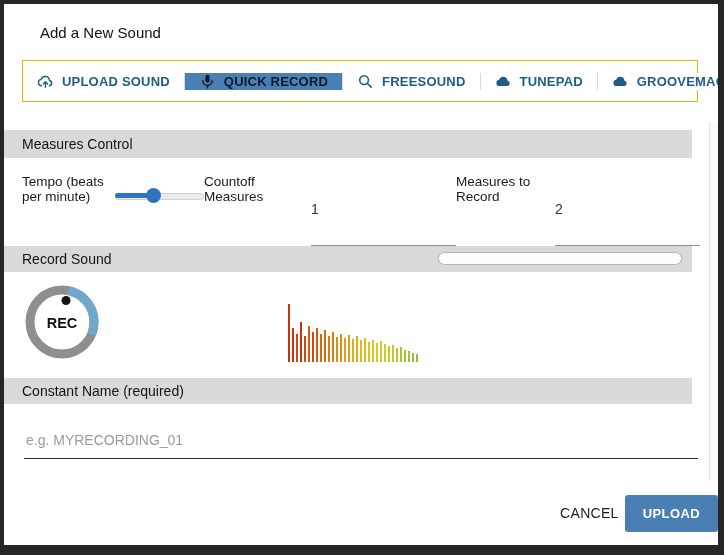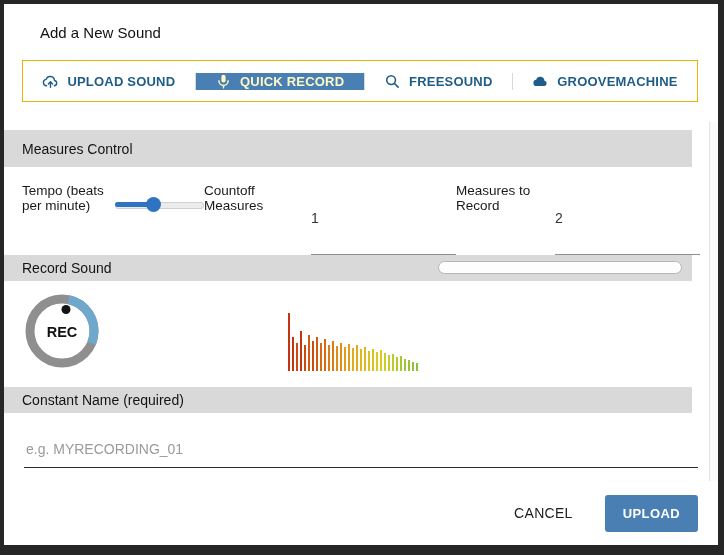--- a/index.html
+++ b/index.html
@@ -20,26 +20,26 @@
   .tabs{
     display:flex;margin:6px 20px 0 18px;border:1px solid #eab308;height:40px;align-items:center;
   }
   .tab{
     flex:1 1 auto;display:flex;align-items:center;justify-content:center;
     white-space:nowrap;padding:0 14px;cursor:pointer;
     color:#1f5c88;font-size:13px;font-weight:700;letter-spacing:.2px;
     border-right:1px solid #d8d8d8;background:#fff;
   }
   .tab:last-child{border-right:none;}
-  .tab.active{background:#4a7fb4;color:#fef9c3;}
+  .tab.active{background:#4a7fb4;color:#0f172a;}
   .tab .ticon{display:inline-flex;margin-right:8px;}
   .tab svg{width:17px;height:17px;display:block;}
   
   .section-bar{
-    background:#d9d9d9;height:37px;display:flex;align-items:center;
+    background:#d9d9d9;height:28px;display:flex;align-items:center;
     padding-left:18px;margin-top:28px;width:calc(100% - 26px);
     font-size:14px;color:#141414;box-sizing:border-box;position:relative;
   }
   .section-bar.compact{height:26px;margin-top:0;}
   .bar-actions{position:absolute;right:10px;top:0;height:100%;display:flex;align-items:center;gap:9px;}
   .pill-btn{
     font-size:11.5px;font-weight:700;letter-spacing:.2px;color:#222;
     background:#fff;border:1px solid #9a9a9a;border-radius:4px;
     padding:5px 12px;cursor:pointer;font-family:inherit;
   }
@@ -77,22 +77,21 @@
   .name-wrap{padding:24px 20px 0 20px;}
   .name-input{
     width:100%;box-sizing:border-box;border:none;outline:none;background:transparent;
     border-bottom:1px solid #2b2b2b;font-size:14px;color:#333;padding:4px 2px 10px 2px;
     font-family:inherit;
   }
   .name-input::placeholder{color:#9a9a9a;}
   
   .footer{
     position:absolute;left:0;right:0;bottom:0;height:64px;
-    display:flex;align-items:center;justify-content:flex-end;gap:26px;
-    padding-right:20px;
+    display:flex;align-items:center;justify-content:flex-end;
   }
   .cancel-btn{
     background:none;border:none;font-size:14px;color:#1c1c1c;cursor:pointer;
     letter-spacing:.3px;font-family:inherit;
   }
   .upload-btn{
     background:#4a7fb4;color:#fff;border:none;border-radius:3px;
     font-size:13px;font-weight:700;letter-spacing:.4px;
     padding:11px 18px;cursor:pointer;font-family:inherit;
   }
@@ -130,20 +129,28 @@
       <span>QUICK RECORD</span>
     </div>
     <div class="tab">
       <span class="ticon">
         <svg viewBox="0 0 24 24" fill="none" stroke="currentColor" stroke-width="2.2" stroke-linecap="round">
             <circle cx="10" cy="10" r="6.2"></circle>
             <path d="M14.8 14.8 20 20"></path>
           </svg>
       </span>
       <span>FREESOUND</span>
+    </div>
+    <div class="tab">
+      <span class="ticon">
+        <svg viewBox="0 0 24 24" fill="currentColor">
+            <path d="M6.5 18.5a4.5 4.5 0 0 1-.6-8.96A6 6 0 0 1 17.6 11 3.8 3.8 0 0 1 17.5 18.5z"></path>
+          </svg>
+      </span>
+      <span>TUNEPAD</span>
     </div>
     <div class="tab">
       <span class="ticon">
         <svg viewBox="0 0 24 24" fill="currentColor">
             <path d="M6.5 18.5a4.5 4.5 0 0 1-.6-8.96A6 6 0 0 1 17.6 11 3.8 3.8 0 0 1 17.5 18.5z"></path>
           </svg>
       </span>
       <span>GROOVEMACHINE</span>
     </div>
   </div>

